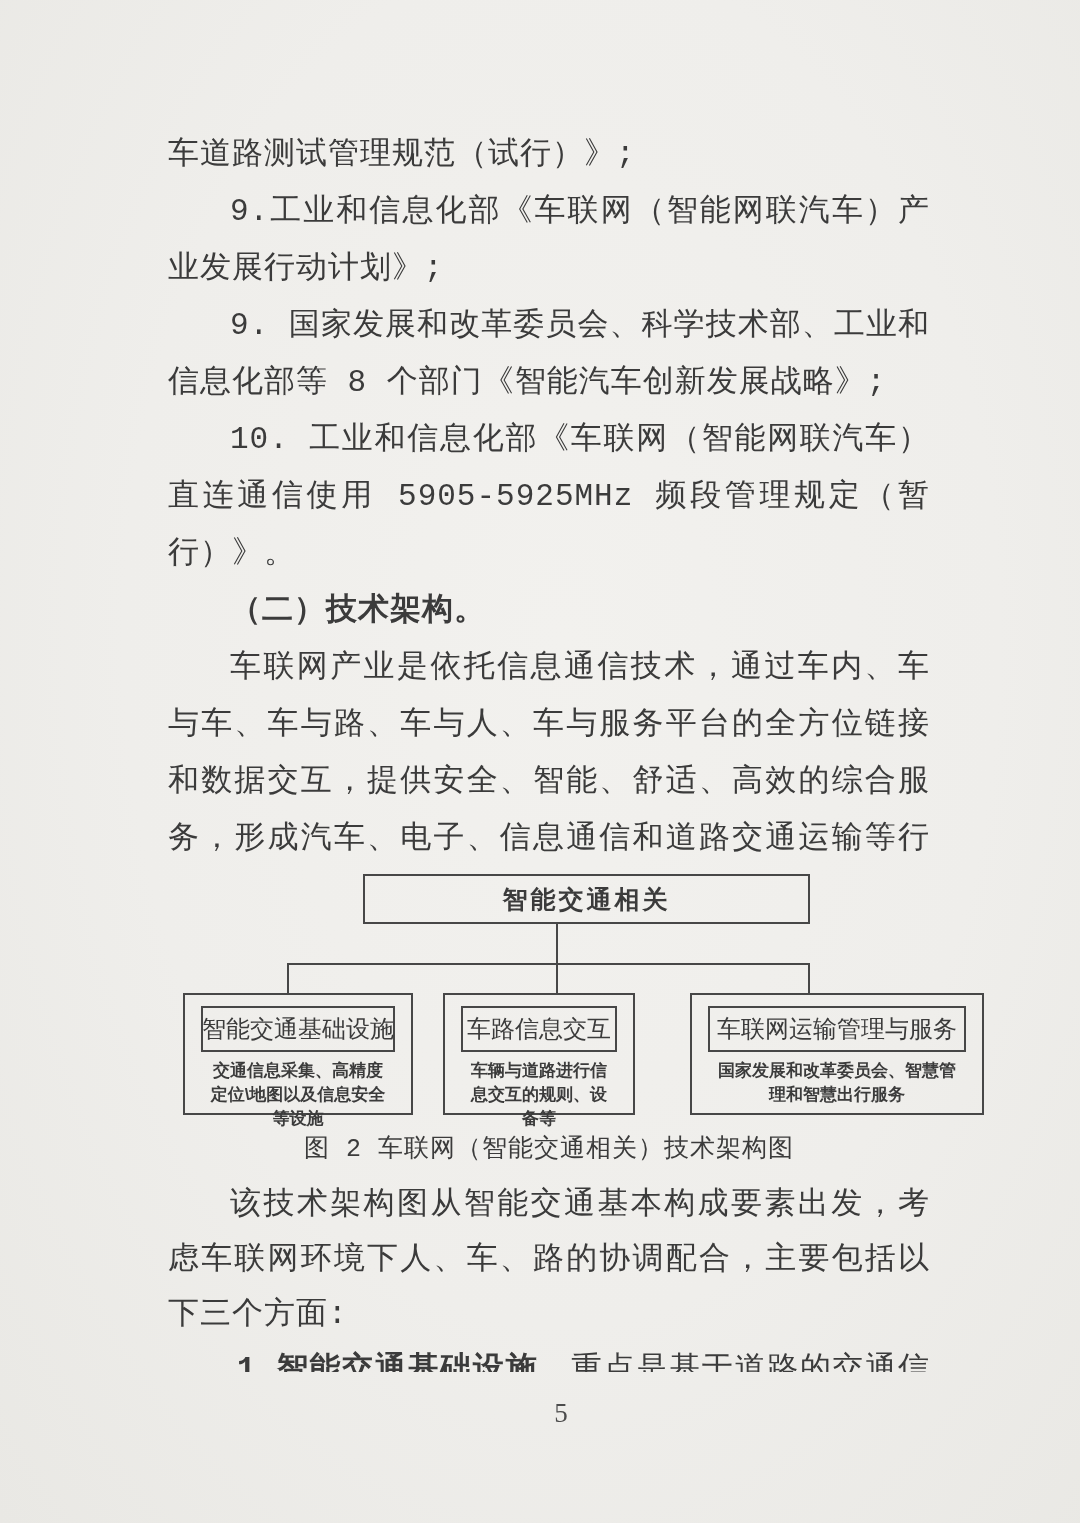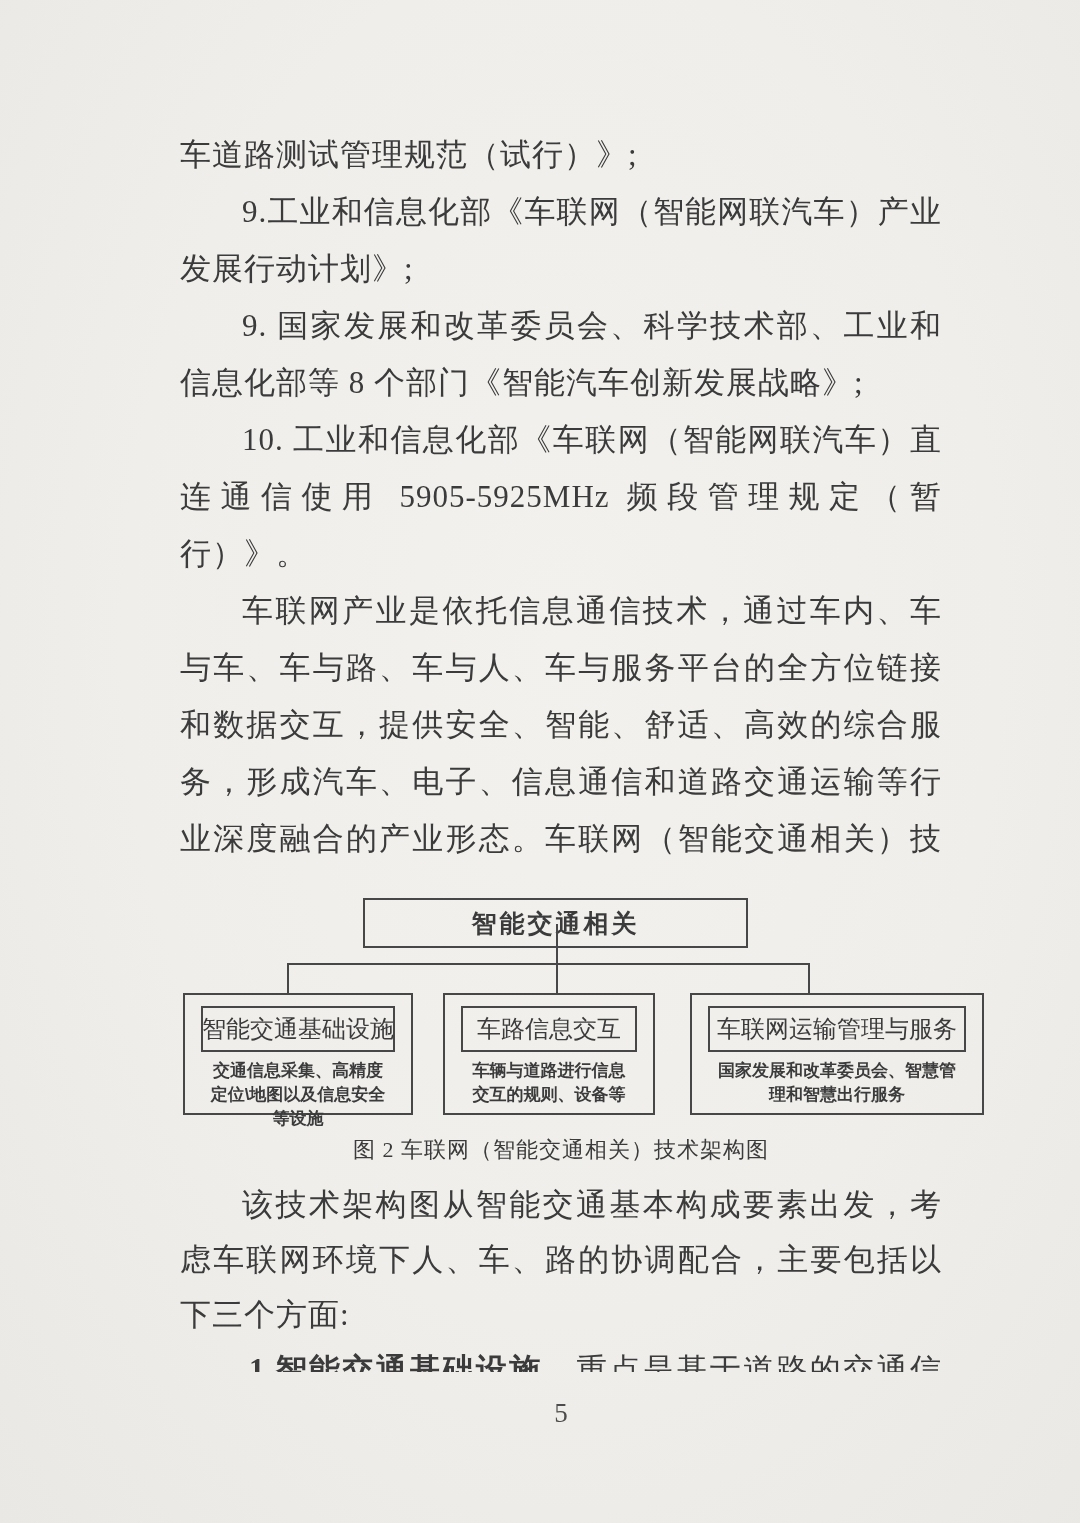--- a/index.html
+++ b/index.html
@@ -2,46 +2,46 @@
 <html><head>
 <meta charset="utf-8">
 <style>
   html,body{margin:0;padding:0;background:#e6e5e1;}
   .page{
     position:relative;width:1080px;height:1523px;margin:0 auto;
     background:radial-gradient(ellipse at 52% 42%, #f2f1ee 0%, #efeeeb 55%, #e9e8e4 100%);
     font-family:"Liberation Serif","DejaVu Serif",serif;
     color:#3b3b3b;overflow:hidden;
   }
-  .text-block{position:absolute;left:180px;width:762px;}
+  .text-block{position:absolute;left:168px;width:762px;font-family:Liberation Mono, monospace;}
   .tb-top{top:126px;height:746px;overflow:hidden;font-size:31px;line-height:57px;}
   .tb-bottom{top:1122px;height:250px;overflow:hidden;font-size:31px;line-height:55px;}
   .text-block p{margin:0;text-align:justify;letter-spacing:1px;}
   .indent{text-indent:2em;}
   .heading{font-weight:bold;}
-  .caption{text-align:center !important;font-size:22px;text-indent:0;}
+  .caption{text-align:center !important;font-size:25px;text-indent:0;}
   .lead-bold{font-weight:bold;margin-left:7px;}
 
   
   .diagram{position:absolute;left:180px;top:868px;width:775px;height:252px;}
   .d-root{
-    position:absolute;left:183px;top:6px;width:385px;height:50px;
+    position:absolute;left:183px;top:6px;width:447px;height:50px;
     border:2px solid #474747;box-sizing:border-box;
     display:flex;align-items:center;justify-content:center;
-    font-size:25px;letter-spacing:3px;font-weight:600;margin-top:24px;
+    font-size:25px;letter-spacing:3px;font-weight:600;
   }
   .cl{position:absolute;background:#474747;}
   .v1{left:376px;top:56px;width:2px;height:39px;}
   .h1{left:107px;top:95px;width:523px;height:2px;}
   .d1{left:107px;top:95px;width:2px;height:30px;}
   .d2{left:376px;top:95px;width:2px;height:30px;}
   .d3{left:628px;top:95px;width:2px;height:30px;}
   .d-box{position:absolute;top:125px;height:122px;border:2px solid #474747;box-sizing:border-box;background:transparent;}
   .b1{left:3px;width:230px;}
-  .b2{left:263px;width:212px;}
+  .b2{left:263px;width:192px;}
   .b3{left:510px;width:294px;}
   .d-box .inner{
     margin:11px 16px 7px;height:46px;border:2px solid #474747;box-sizing:border-box;
     display:flex;align-items:center;justify-content:center;
     font-size:24px;letter-spacing:0;white-space:nowrap;
   }
   .d-box .desc{
     font-family:"Liberation Sans","DejaVu Sans",sans-serif;
     font-weight:bold;font-size:17px;line-height:24px;text-align:center;padding:0 20px;
   }
@@ -50,20 +50,21 @@
 </head>
 <body>
 
 <div class="page">
 
   <div class="text-block tb-top">
     <p>车道路测试管理规范（试行）》;</p>
     <p class="indent">9.工业和信息化部《车联网（智能网联汽车）产业发展行动计划》;</p>
     <p class="indent">9. 国家发展和改革委员会、科学技术部、工业和信息化部等 8 个部门《智能汽车创新发展战略》;</p>
     <p class="indent">10. 工业和信息化部《车联网（智能网联汽车）直连通信使用 5905-5925MHz 频段管理规定（暂行）》。</p>
+    <p class="indent heading">（二）技术架构。</p>
     <p class="indent">车联网产业是依托信息通信技术，通过车内、车与车、车与路、车与人、车与服务平台的全方位链接和数据交互，提供安全、智能、舒适、高效的综合服务，形成汽车、电子、信息通信和道路交通运输等行业深度融合的产业形态。车联网（智能交通相关）技术架构图见图 2。</p>
   </div>
 
   <div class="diagram">
     <div class="d-root">
       <span>智能交通相关</span>
     </div>
     <div class="cl v1"></div>
     <div class="cl h1"></div>
     <div class="cl d1"></div>

